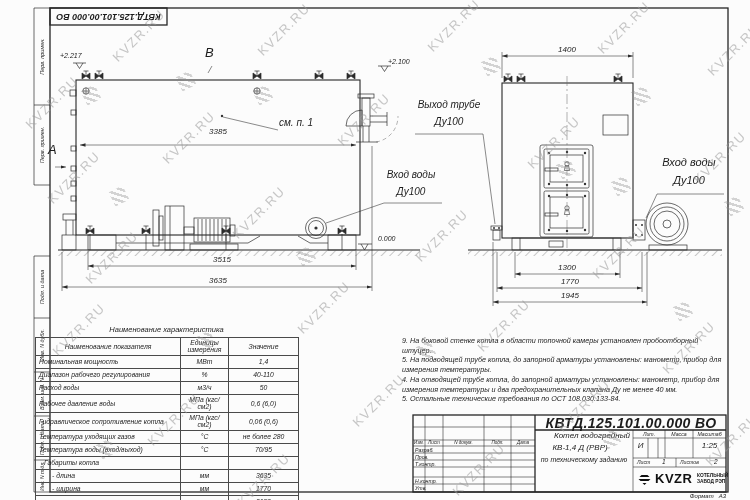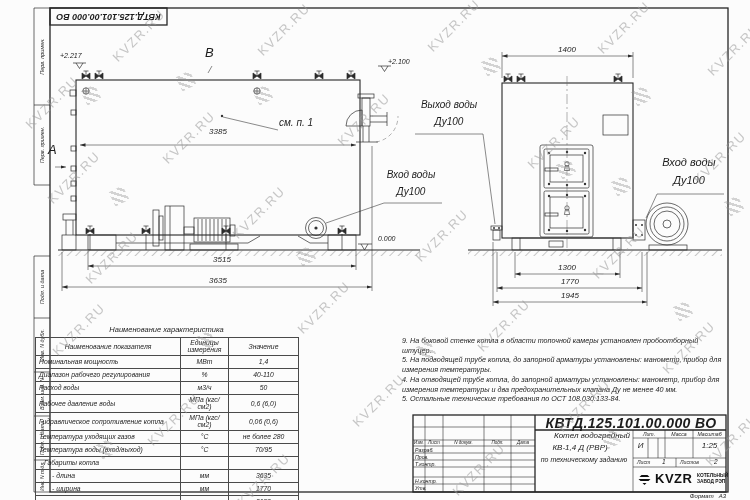--- a/index.html
+++ b/index.html
@@ -298,21 +298,21 @@
   <div class="t lbl" style="left:279px;top:118px">см. п. 1</div>
 
   <div class="t dim c" style="left:188px;top:128px;width:60px">3385</div>
   <div class="t dim c" style="left:192px;top:256px;width:60px">3515</div>
   <div class="t dim c" style="left:188px;top:277px;width:60px">3635</div>
   <div class="t dim c" style="left:537px;top:46px;width:60px">1400</div>
   <div class="t dim c" style="left:537px;top:264px;width:60px">1300</div>
   <div class="t dim c" style="left:540px;top:278px;width:60px">1770</div>
   <div class="t dim c" style="left:540px;top:292px;width:60px">1945</div>
 
-  <div class="t lbl c" style="left:415px;top:100px;width:68px">Выход воды</div>
+  <div class="t lbl c" style="left:415px;top:100px;width:68px">Выход трубе</div>
   <div class="t lbl c" style="left:415px;top:117px;width:68px">Ду100</div>
   <div class="t lbl c" style="left:380px;top:170px;width:62px">Вход воды</div>
   <div class="t lbl c" style="left:380px;top:187px;width:62px">Ду100</div>
   <div class="t c" style="left:653px;top:157px;width:72px;font-size:11px">Вход воды</div>
   <div class="t c" style="left:653px;top:175px;width:72px;font-size:11px">Ду100</div>
 
   <div class="t c" style="left:35px;top:326px;width:263px;font-size:7.5px">Наименование характеристика</div>
   <table class="spec">
     <colgroup>
         <col style="width:145px">

